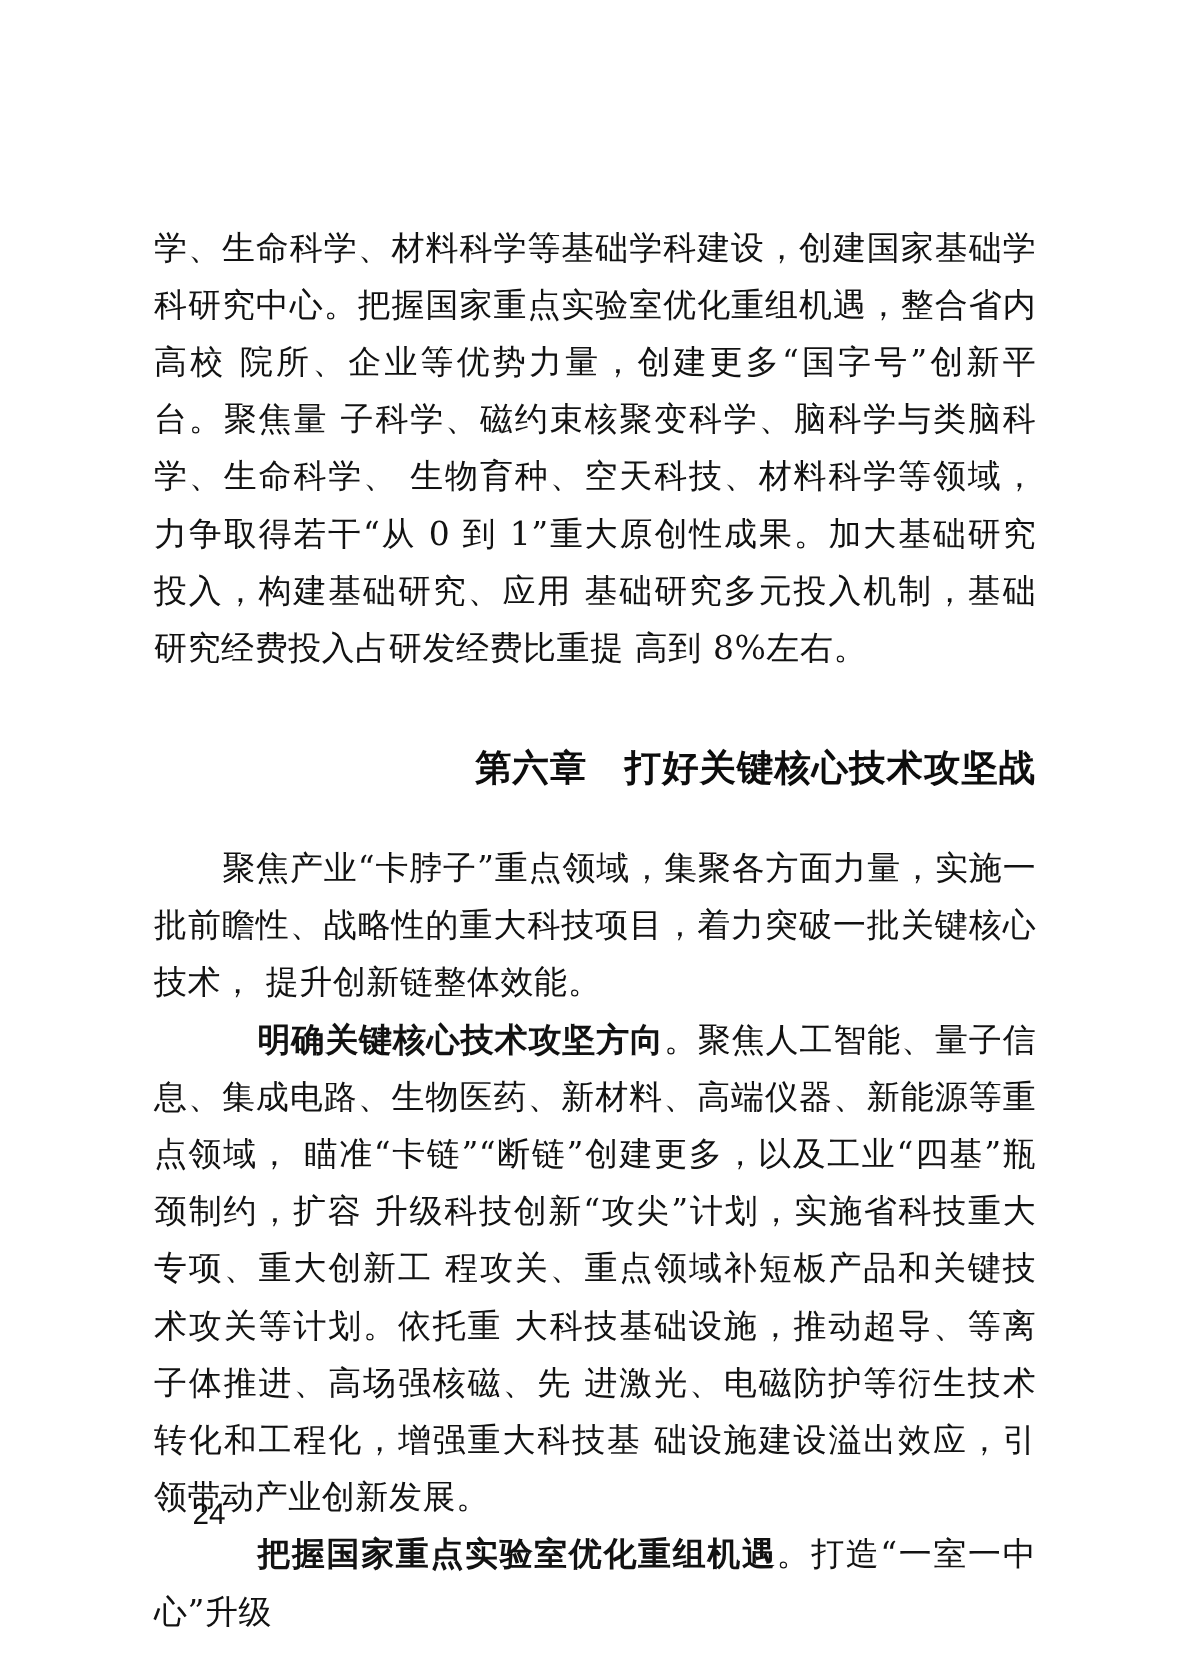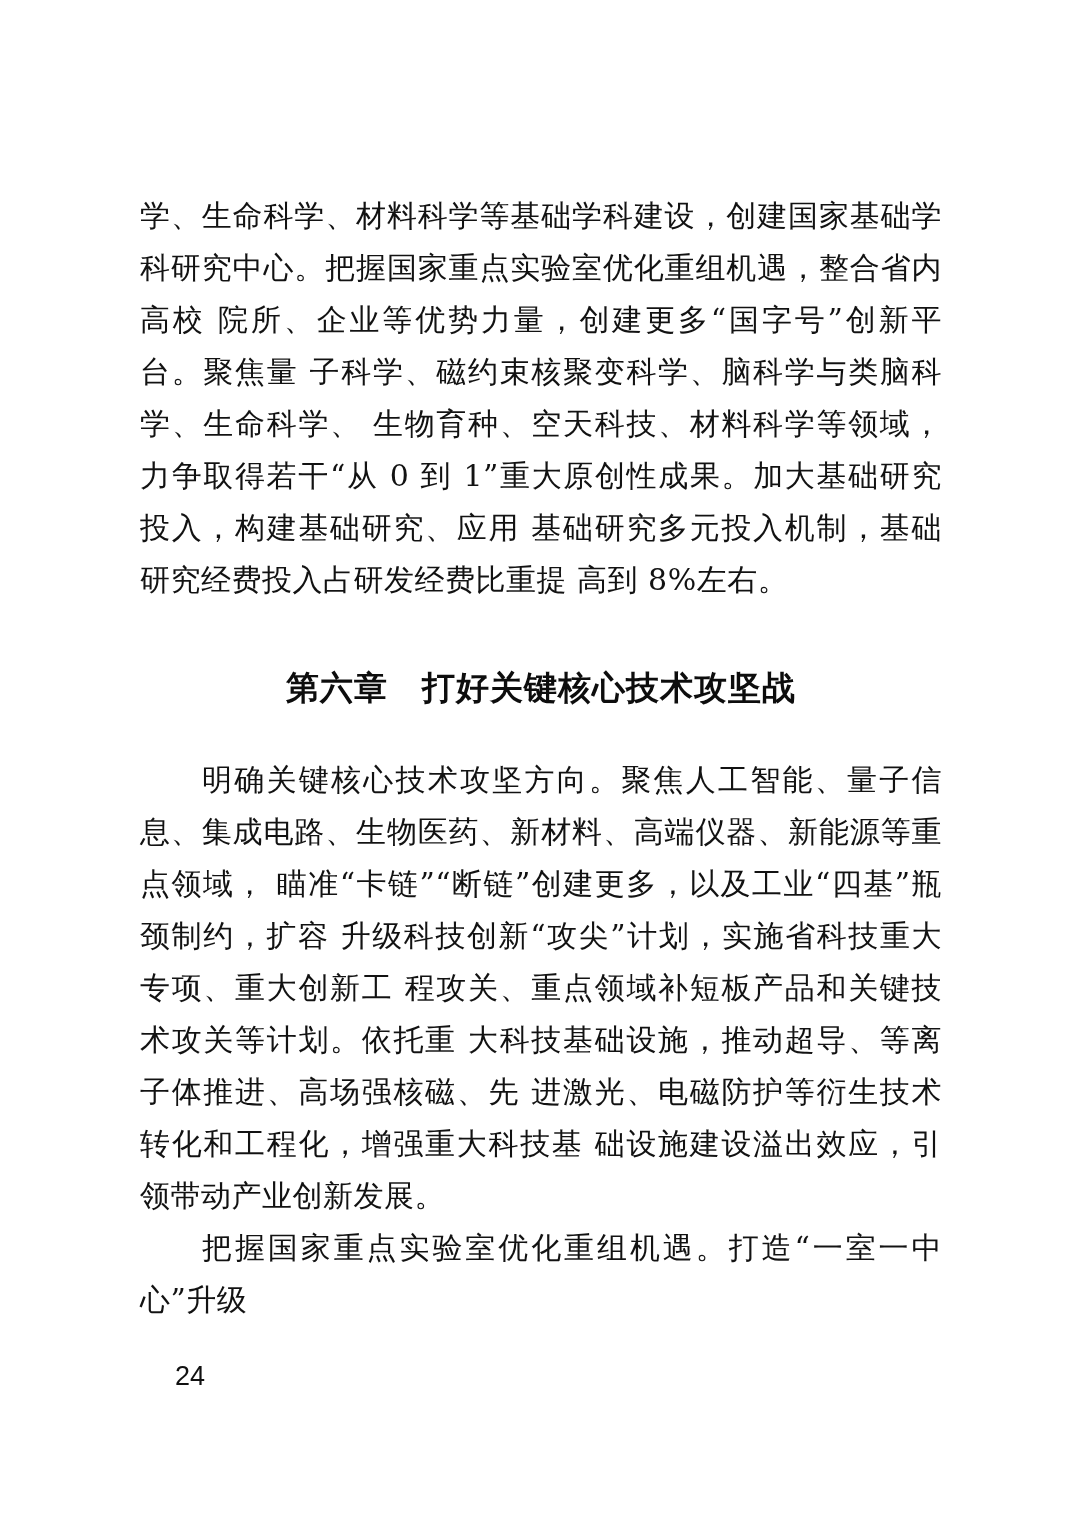--- a/index.html
+++ b/index.html
@@ -23,21 +23,21 @@
     top: 0;
     width: 1080px;
     height: 1527px;
     background: #ffffff;
   }
 
   
   .content {
     position: absolute;
     left: 140px;
-    top: 190px;
+    top: 200px;
     width: 802px;
   }
 
   .para {
     margin: 0;
     font-size: 30px;
     line-height: 52px;
     letter-spacing: 0.5px;
     text-align: justify;
     text-justify: inter-character;
@@ -51,31 +51,32 @@
   .para.indent2 {
     text-indent: 62px;
   }
 
   
   .cn {
     font-family: "DejaVu Serif", "Liberation Serif", serif;
   }
 
   .lead {
-    font-weight: normal;
+    font-weight: bold;
+    margin-left: 32px;
   }
 
   
   .chapter-heading {
     margin: 0;
     font-family: "Liberation Sans", "DejaVu Sans", sans-serif;
     font-weight: bold;
     font-size: 33px;
     line-height: 52px;
-    text-align: center;
+    text-align: right;
     letter-spacing: 1px;
     color: #0d0d0d;
   }
 
   .gap-before-heading { height: 56px; }
   .gap-after-heading  { height: 40px; }
 
   
   .page-number {
     position: absolute;
@@ -96,20 +97,21 @@
   <div class="content">
 
     <p class="para continuation cn">学、生命科学、材料科学等基础学科建设，创建国家基础学科研究中心。把握国家重点实验室优化重组机遇，整合省内高校 院所、企业等优势力量，创建更多“国字号”创新平台。聚焦量 子科学、磁约束核聚变科学、脑科学与类脑科学、生命科学、 生物育种、空天科技、材料科学等领域，力争取得若干“从 0 到 1”重大原创性成果。加大基础研究投入，构建基础研究、应用 基础研究多元投入机制，基础研究经费投入占研发经费比重提 高到 8%左右。</p>
 
     <div class="gap-before-heading"></div>
 
     <h2 class="chapter-heading">第六章　打好关键核心技术攻坚战</h2>
 
     <div class="gap-after-heading"></div>
 
+    <p class="para indent2 cn">聚焦产业“卡脖子”重点领域，集聚各方面力量，实施一批前瞻性、战略性的重大科技项目，着力突破一批关键核心技术， 提升创新链整体效能。</p>
 
     <p class="para indent2 cn"><span class="lead">明确关键核心技术攻坚方向</span><span>。聚焦人工智能、量子信息、集成电路、生物医药、新材料、高端仪器、新能源等重点领域， 瞄准“卡链”“断链”创建更多，以及工业“四基”瓶颈制约，扩容 升级科技创新“攻尖”计划，实施省科技重大专项、重大创新工 程攻关、重点领域补短板产品和关键技术攻关等计划。依托重 大科技基础设施，推动超导、等离子体推进、高场强核磁、先 进激光、电磁防护等衍生技术转化和工程化，增强重大科技基 础设施建设溢出效应，引领带动产业创新发展。</span></p>
 
     <p class="para indent2 cn"><span class="lead">把握国家重点实验室优化重组机遇</span><span>。打造“一室一中心”升级</span></p>
 
   </div>
 
   <div class="page-number">24</div>
 
 </div>

